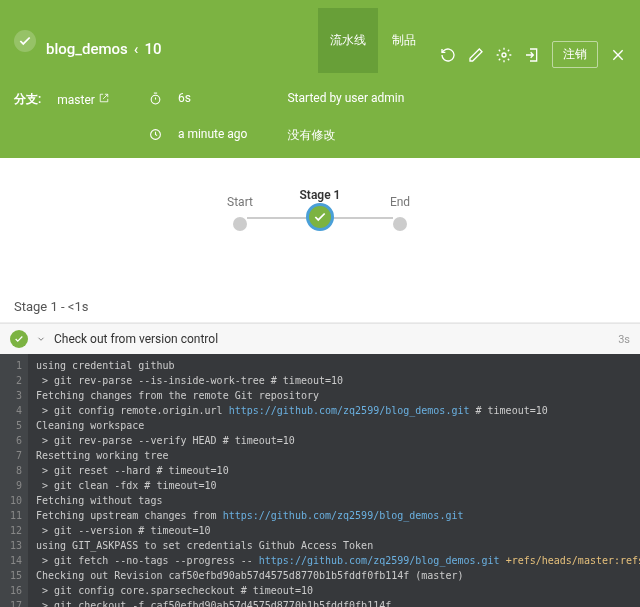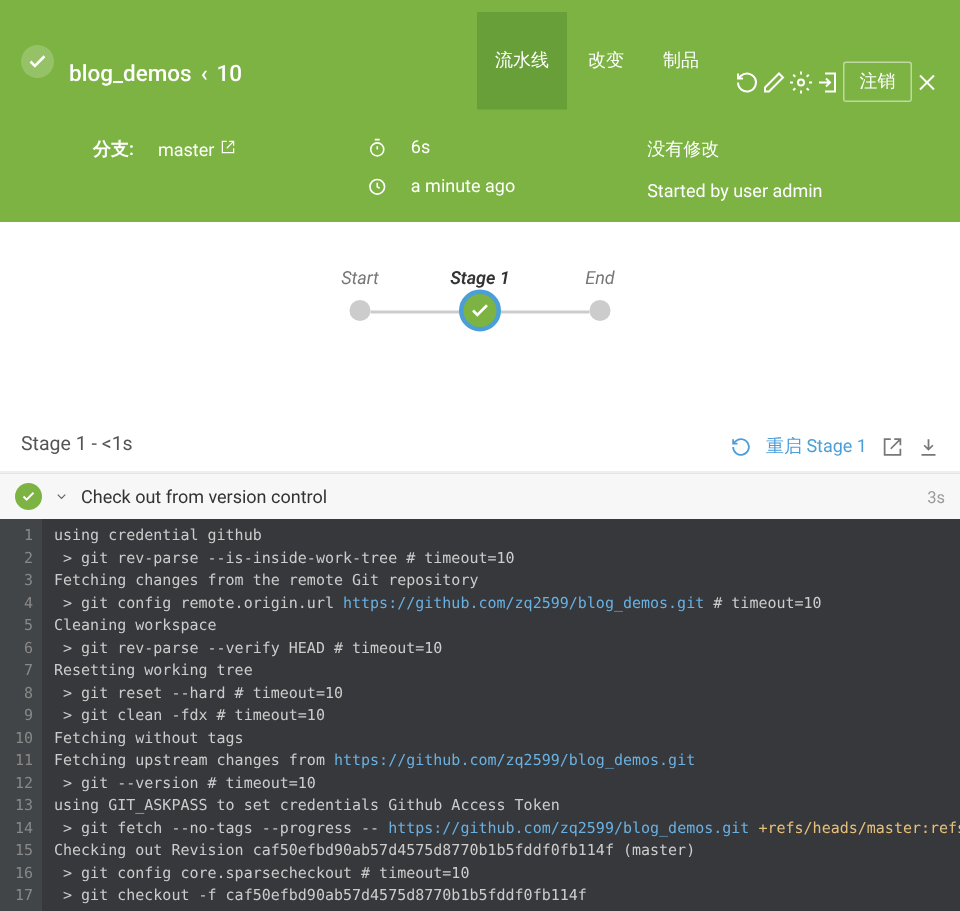--- a/index.html
+++ b/index.html
@@ -5,40 +5,40 @@
 * { margin: 0; padding: 0; box-sizing: border-box; }
 body { font-family: -apple-system, BlinkMacSystemFont, "Segoe UI", Roboto, sans-serif; font-size: 13px; background: #fff; width: 640px; color: #333; }
 .header { background: #7cb342; color: #fff; }
 .header-top { display: flex; align-items: center; padding: 8px 14px; }
 .check-badge { width: 22px; height: 22px; border-radius: 50%; background: rgba(255,255,255,0.2); display: flex; align-items: center; justify-content: center; margin-right: 10px; }
 .check-badge svg { width: 14px; height: 14px; }
 .title { font-size: 15px; font-weight: 500; display: flex; align-items: center; gap: 6px; flex: 1; margin-top: 17px; }
 .nav-tabs { display: flex; gap: 2px; margin-right: 12px; }
 .nav-tab { padding: 24px 12px; font-size: 12px; cursor: pointer; }
 .nav-tab.active { background: #689f38; }
-.icon-row { display: flex; gap: 2px; align-items: center; margin-top: 28px; }
+.icon-row { display: flex; gap: 12px; align-items: center; margin-top: 28px; }
 .icon-row svg { width: 16px; height: 16px; cursor: pointer; }
 .logout-btn { border: 1px solid rgba(255,255,255,0.5); padding: 4px 10px; font-size: 12px; cursor: pointer; border-radius: 2px; }
 .header-meta { display: flex; padding: 10px 14px 14px; gap: 40px; font-size: 12px; }
-.meta-col { display: flex; flex-direction: column; gap: 12px; margin-left: 48px; }
+.meta-col { display: flex; flex-direction: column; gap: 22px; }
 .meta-row { display: flex; gap: 16px; align-items: center; }
 .meta-label { font-weight: 600; }
 .meta-val { display: flex; gap: 4px; }
 .ext-icon { width: 10px; height: 10px; }
 .stages { background: #fff; padding: 30px 0 60px; display: flex; justify-content: center; }
-.stage-track { display: flex; align-items: flex-start; position: relative; font-style: italic; }
+.stage-track { display: flex; align-items: flex-end; position: relative; }
 .stage-item { display: flex; flex-direction: column; align-items: center; width: 80px; position: relative; }
 .stage-label { font-size: 12px; color: #777; margin-bottom: 8px; }
 .stage-label.active { color: #333; font-weight: 600; }
 .stage-dot { width: 14px; height: 14px; border-radius: 50%; background: #ccc; z-index: 2; }
 .stage-dot.big { width: 28px; height: 28px; background: #7cb342; border: 3px solid #4a9fd8; display: flex; align-items: center; justify-content: center; margin-top: -7px; }
 .stage-line { position: absolute; top: 29px; height: 2px; background: #ccc; }
 .line1 { left: 47px; width: 66px; }
 .line2 { left: 127px; width: 66px; }
-.stage-header { padding: 8px 14px; font-size: 13px; color: #555; display: flex; justify-content: space-between; border-bottom: 1px solid #eee; }
+.stage-header { padding: 8px 14px; font-size: 13px; color: #555; display: flex; justify-content: space-between; align-items: center; border-bottom: 1px solid #eee; }
 .stage-actions { display: flex; gap: 10px; align-items: center; color: #4a9fd8; font-size: 12px; }
 .stage-actions svg { width: 14px; height: 14px; cursor: pointer; }
 .step { border-top: 1px solid #e5e5e5; }
 .step-head { display: flex; align-items: center; padding: 6px 10px; font-size: 12px; background: #f7f7f7; gap: 8px; }
 .step-check { width: 18px; height: 18px; border-radius: 50%; background: #7cb342; display: flex; align-items: center; justify-content: center; flex-shrink: 0; }
 .step-check svg { width: 10px; height: 10px; }
 .chev { width: 10px; height: 10px; flex-shrink: 0; }
 .step-title { flex: 1; color: #333; }
 .step-time { color: #999; font-size: 11px; }
 .console { background: #36383b; color: #ccc; font-family: Menlo, Consolas, monospace; font-size: 10px; line-height: 1.5; display: flex; }
@@ -60,21 +60,20 @@
             <polyline points="4,12 9,17 20,6"></polyline>
           </svg>
     </span>
     <div class="title">
       <span>blog_demos</span>
       <span>‹</span>
       <span>10</span>
     </div>
     <div class="nav-tabs">
       <div class="nav-tab active">流水线</div>
-      <div class="nav-tab">改变</div>
       <div class="nav-tab">制品</div>
     </div>
     <div class="icon-row">
       <svg viewBox="0 0 24 24" fill="none" stroke="#fff" stroke-width="2">
             <path d="M3 12a9 9 0 1 0 3-6.7L3 8"></path>
             <polyline points="3,3 3,8 8,8"></polyline>
           </svg>
       <svg viewBox="0 0 24 24" fill="none" stroke="#fff" stroke-width="2">
             <path d="M17 3l4 4L7 21H3v-4L17 3z"></path>
           </svg>
@@ -115,22 +114,22 @@
       </div>
       <div class="meta-row">
         <svg width="13" height="13" viewBox="0 0 24 24" fill="none" stroke="#fff" stroke-width="2">
               <circle cx="12" cy="12" r="9"></circle>
               <polyline points="12,7 12,12 15,14"></polyline>
             </svg>
         <span>a minute ago</span>
       </div>
     </div>
     <div class="meta-col">
+      <div>Started by user admin</div>
       <div>没有修改</div>
-      <div>Started by user admin</div>
     </div>
   </div>
 </div>
 
 <div class="stages">
   <div class="stage-track">
     <div class="stage-line line1"></div>
     <div class="stage-line line2"></div>
     <div class="stage-item">
       <div class="stage-label">Start</div>
@@ -146,33 +145,20 @@
     </div>
     <div class="stage-item">
       <div class="stage-label">End</div>
       <div class="stage-dot"></div>
     </div>
   </div>
 </div>
 
 <div class="stage-header">
   <span>Stage 1 - &lt;1s</span>
-  <div class="stage-actions">
-    <svg viewBox="0 0 24 24" fill="none" stroke="#4a9fd8" stroke-width="2">
-          <path d="M3 12a9 9 0 1 0 3-6.7L3 8"></path>
-          <polyline points="3,3 3,8 8,8"></polyline>
-        </svg>
-    <span>重启 Stage 1</span>
-    <svg viewBox="0 0 24 24" fill="none" stroke="#777" stroke-width="2">
-          <path d="M14 3h7v7M10 14 21 3M21 14v7H3V3h7"></path>
-        </svg>
-    <svg viewBox="0 0 24 24" fill="none" stroke="#777" stroke-width="2">
-          <path d="M12 3v12m-5-5 5 5 5-5M4 21h16"></path>
-        </svg>
-  </div>
 </div>
 
 <div class="step">
   <div class="step-head">
     <span class="step-check">
           <svg viewBox="0 0 24 24" fill="none" stroke="#fff" stroke-width="3">
             <polyline points="4,12 9,17 20,6"></polyline>
           </svg>
         </span>
     <svg class="chev" viewBox="0 0 24 24" fill="none" stroke="#666" stroke-width="2">

